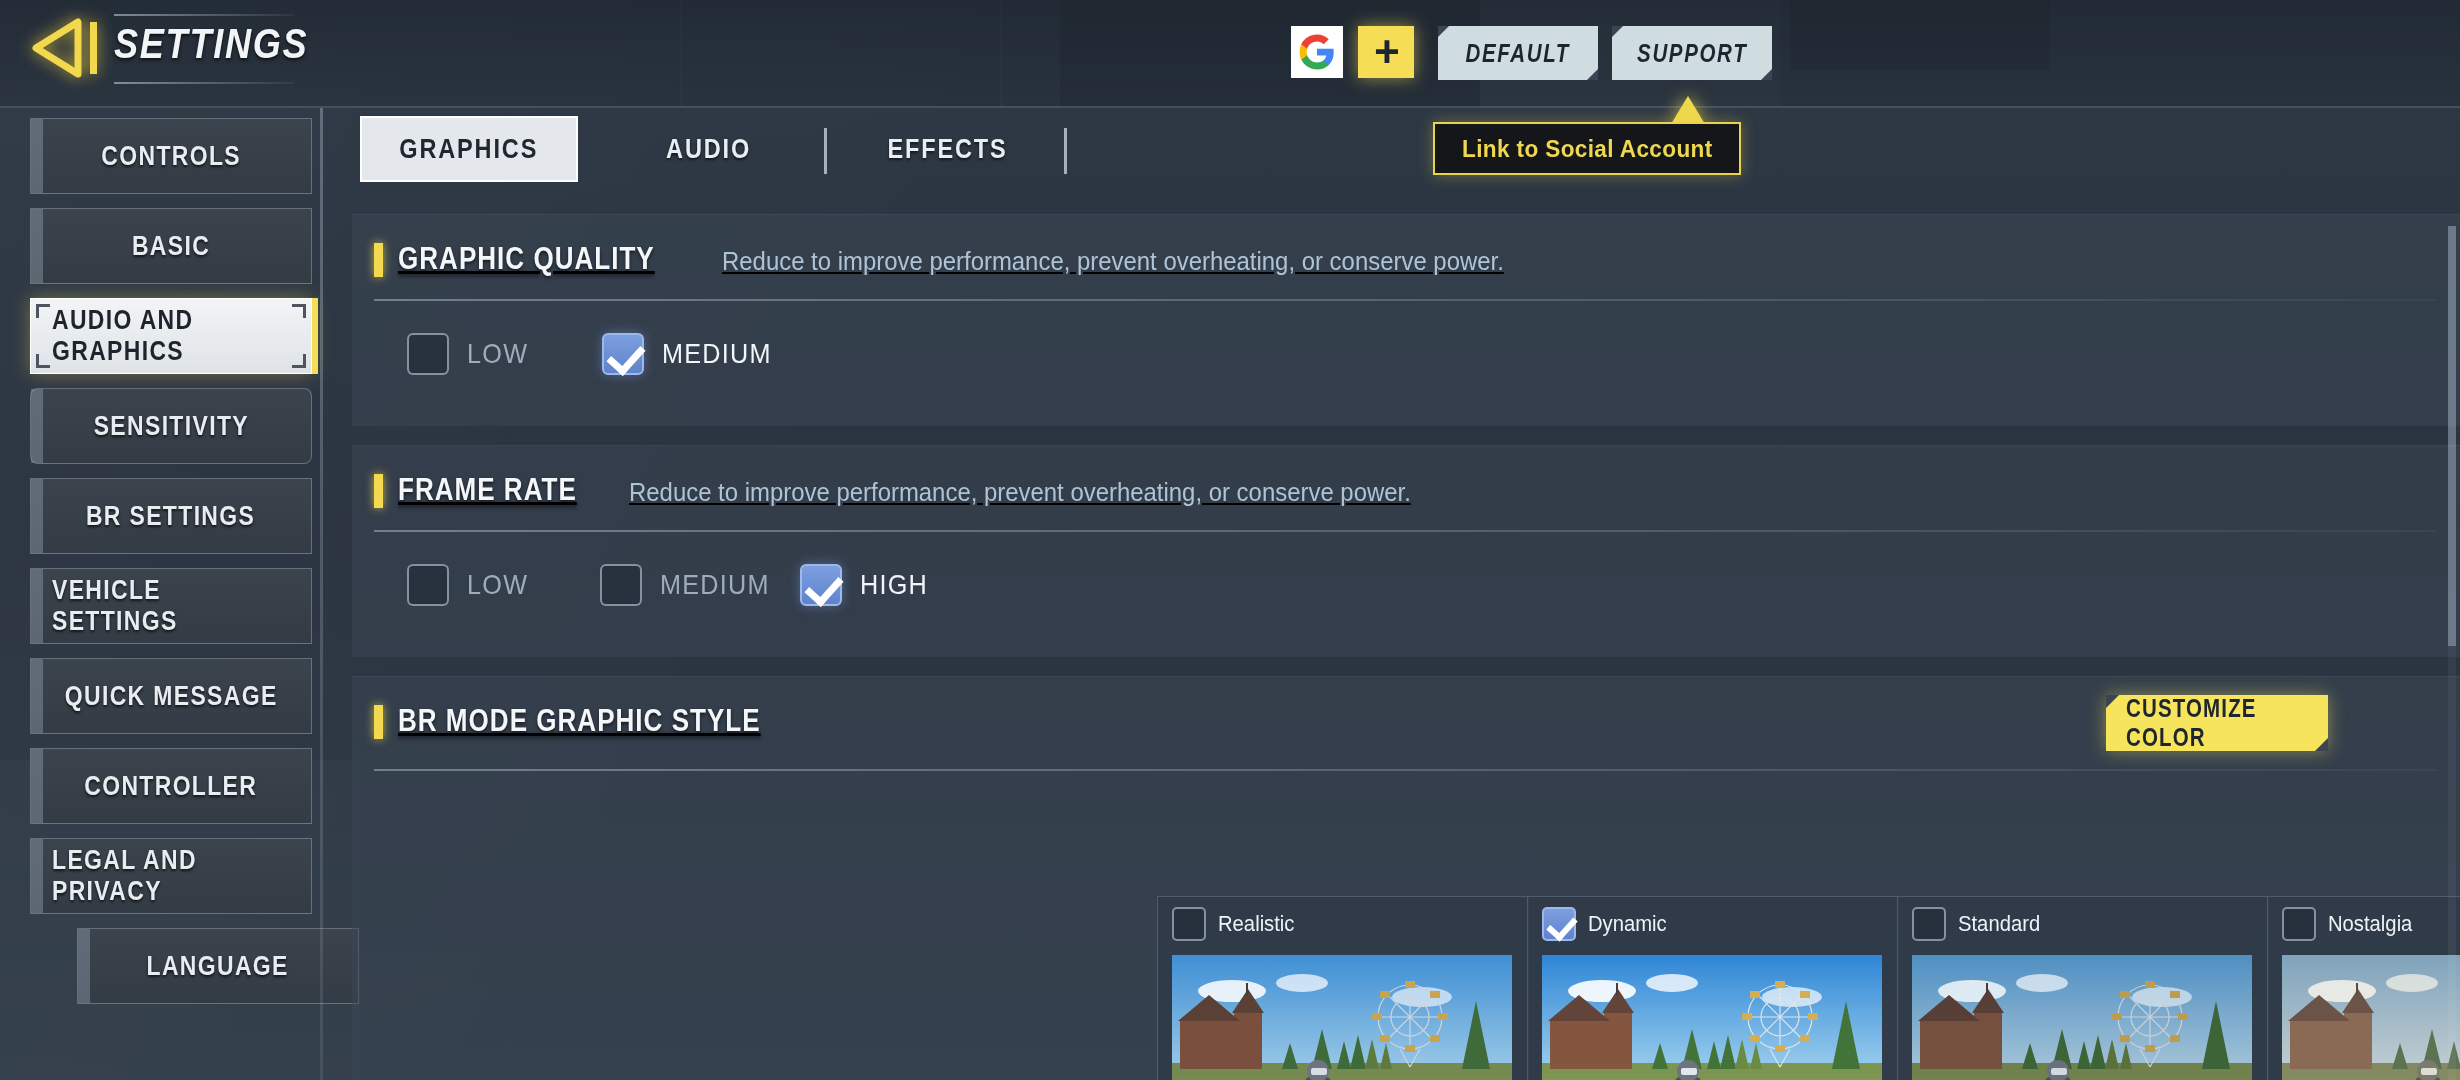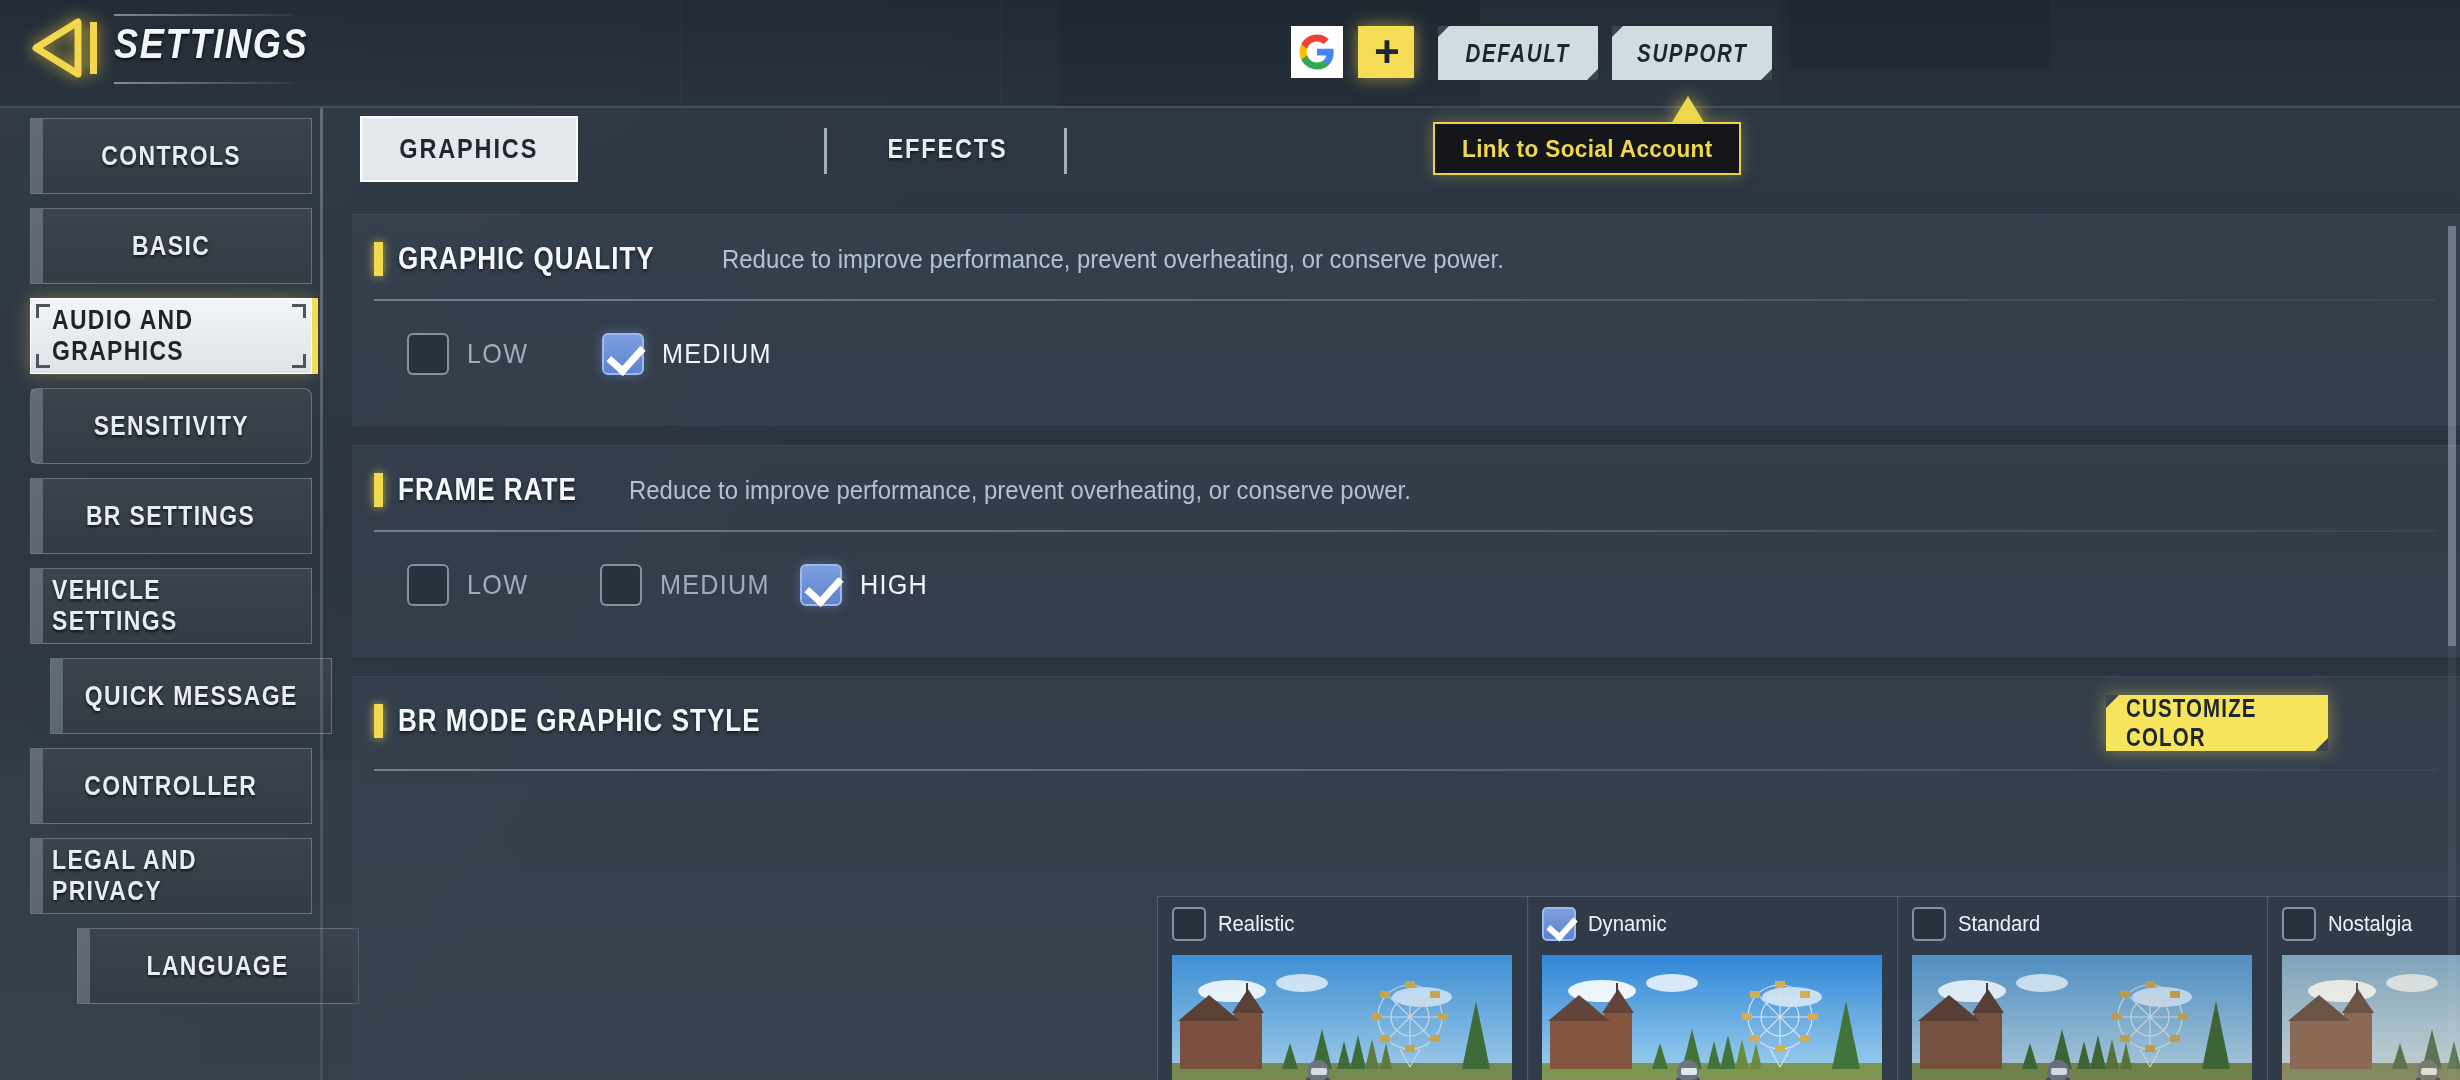--- a/index.html
+++ b/index.html
@@ -151,21 +151,21 @@
     position:absolute; top:12px; width:3px; height:46px;
     background:rgba(205,218,230,0.75);
   }
 
   
   .panel {
     position:absolute; left:0; width:2108px;
     background:rgba(59,70,84,0.52);
     border-top:1px solid rgba(255,255,255,0.045);
   }
-  .sec-head { position:absolute; left:22px; display:flex; align-items:center; }
+  .sec-head { position:absolute; left:22px; display:flex; align-items:flex-end;text-decoration:underline; }
   .sec-bar {
     width:9px; height:34px; background:#f3d94e; margin-right:15px;
     box-shadow:0 0 10px rgba(243,217,78,0.75);
   }
   .sec-title {
     font-size:31px; font-weight:bold; color:#f4f7fa; letter-spacing:1.2px;
     transform:scaleX(0.84); transform-origin:left center; display:block;
     text-shadow:0 2px 4px rgba(0,0,0,0.6); white-space:nowrap;
   }
   .sec-desc {
@@ -346,40 +346,43 @@
   </div>
   <div class="side-item" style="top:280px;border-radius:8px;">
       <span class="lbl">SENSITIVITY</span>
     </div>
   <div class="side-item" style="top:370px;">
       <span class="lbl">BR SETTINGS</span>
     </div>
   <div class="side-item" style="top:460px;">
       <span class="lbl">VEHICLE SETTINGS</span>
     </div>
-  <div class="side-item" style="top:550px;margin-left:20px;">
+  <div class="side-item" style="top:550px;">
       <span class="lbl">QUICK MESSAGE</span>
     </div>
   <div class="side-item" style="top:640px;">
       <span class="lbl">CONTROLLER</span>
     </div>
   <div class="side-item" style="top:730px;">
       <span class="lbl">LEGAL AND PRIVACY</span>
     </div>
   <div class="side-item" style="top:820px;margin-left:47px;">
       <span class="lbl">LANGUAGE</span>
     </div>
 </div>
 <div id="side-divider"></div>
 
 <div id="content">
 
   <div id="tabs">
     <div class="tab active" style="left:8px; width:218px;">
       <span class="tlbl">GRAPHICS</span>
+    </div>
+    <div class="tab" style="left:262px; width:190px;">
+      <span class="tlbl">AUDIO</span>
     </div>
     <div class="tab-sep" style="left:472px;"></div>
     <div class="tab" style="left:500px; width:190px;">
       <span class="tlbl">EFFECTS</span>
     </div>
     <div class="tab-sep" style="left:712px;"></div>
   </div>
 
   <div class="panel" style="top:106px; height:212px;">
     <div class="sec-head" style="top:26px;">

